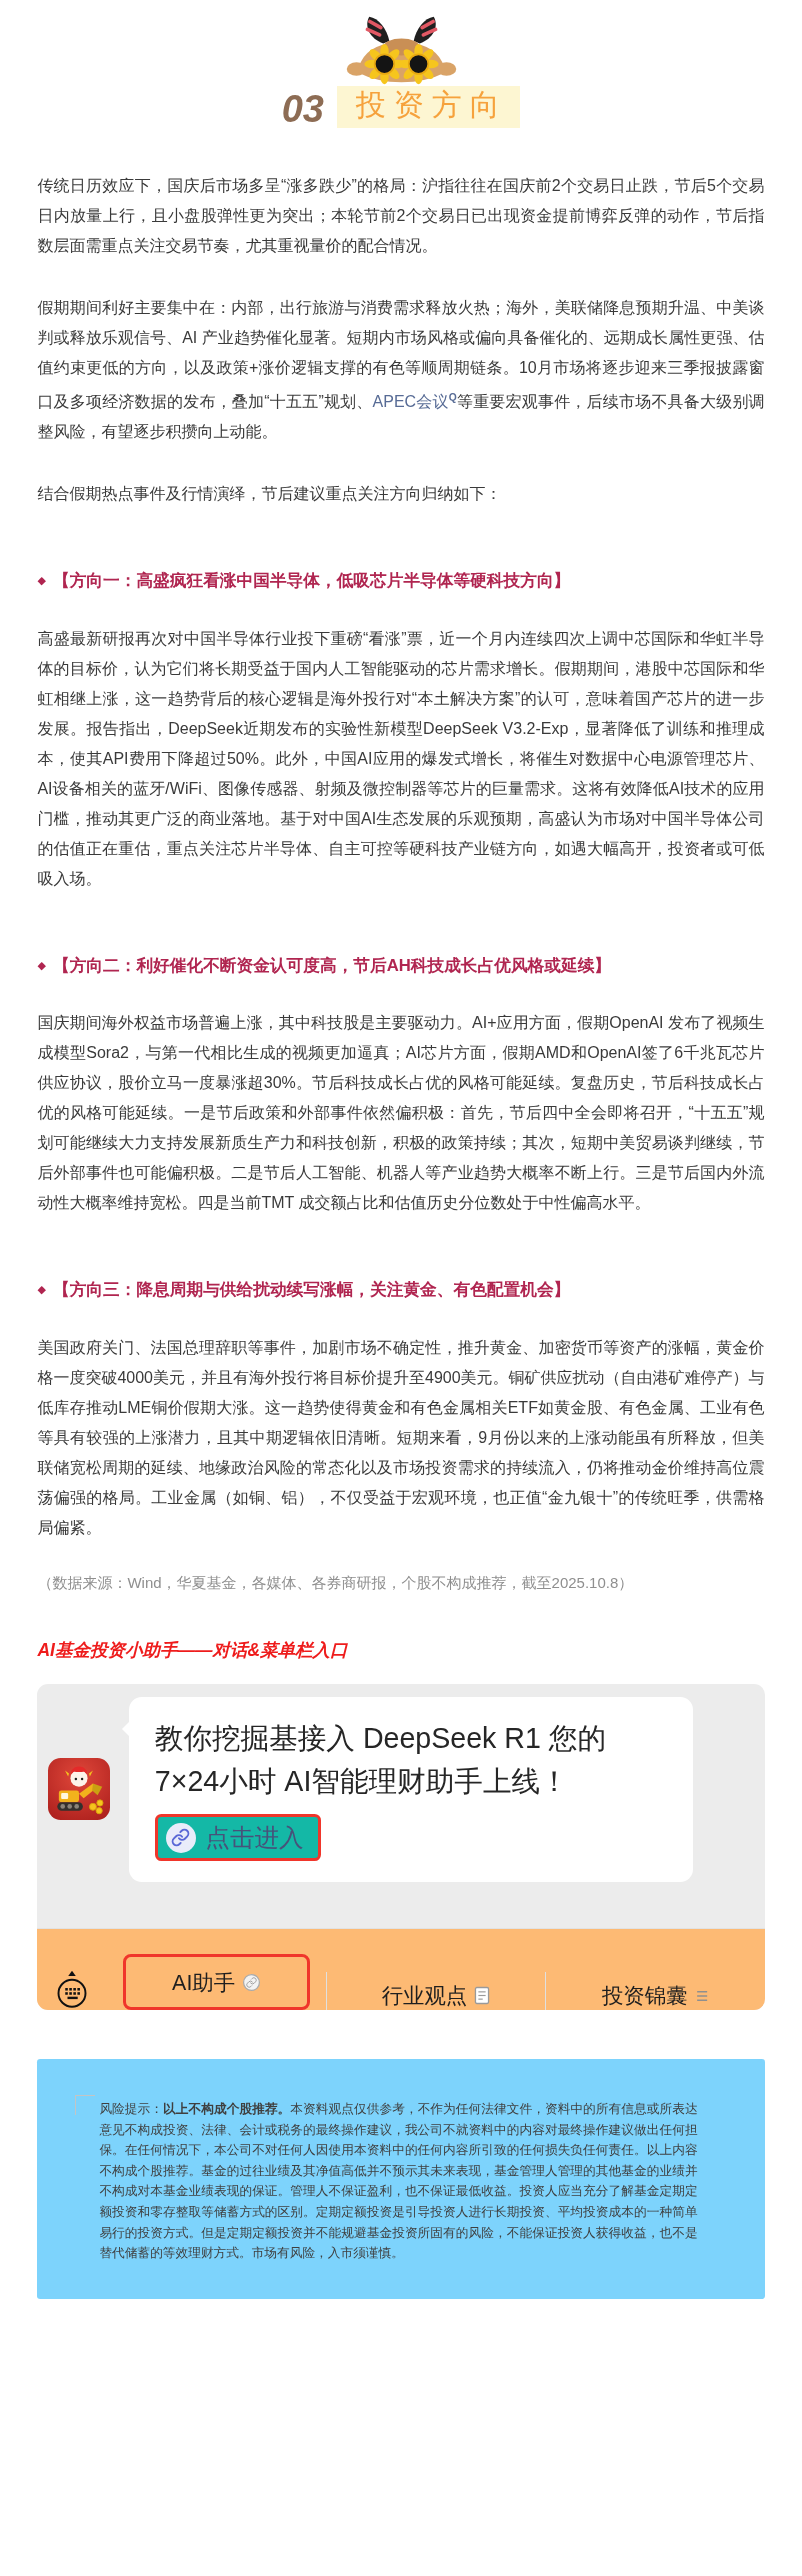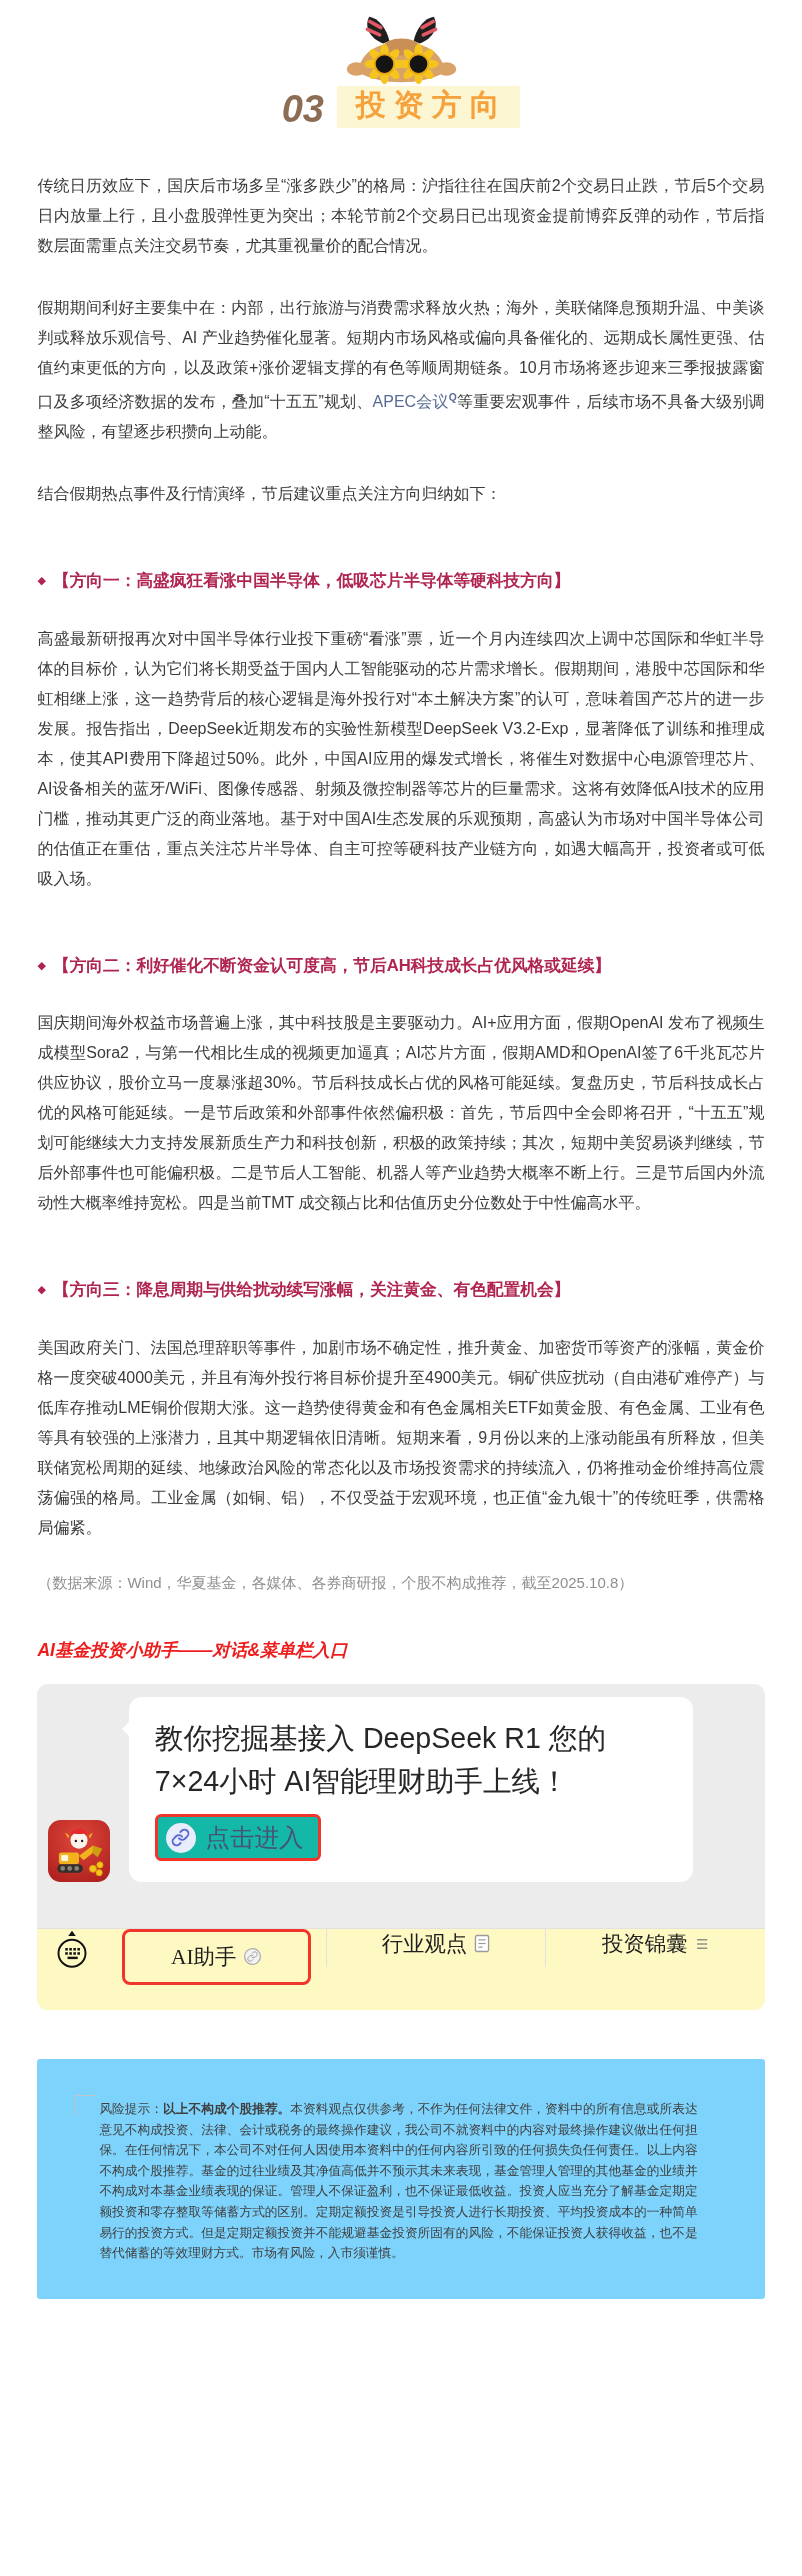--- a/index.html
+++ b/index.html
@@ -4,48 +4,48 @@
 <style>
   html,body{margin:0;padding:0;background:#fff;}
   body{font-family:"Liberation Sans","DejaVu Sans",sans-serif;color:#373737;}
   .page{width:770px;margin:0 auto;background:#fff;padding-bottom:11px;}
 
   
   .hdr{text-align:center;padding-top:12.7px;}
   .mascot{display:block;margin:0 auto;width:135px;height:73px;}
   .title-row{display:flex;justify-content:center;align-items:flex-end;gap:12.7px;margin-top:0;}
   .title-num{font-size:38px;line-height:38px;font-weight:bold;font-style:italic;color:#8d6c54;}
-  .title-text{font-size:30px;line-height:36px;font-weight:bold;color:#f6a23c;background:#fdf6d2;padding:1.6px 12.7px 4.8px 19px;letter-spacing:8px;}
+  .title-text{font-size:30px;line-height:36px;font-weight:normal;color:#f6a23c;background:#fdf6d2;padding:1.6px 12.7px 4.8px 19px;letter-spacing:8px;}
 
   
   .article{padding:0 21.4px;}
   .article p{margin:0;}
   .body-p{font-size:16px;line-height:30px;text-align:justify;color:#3a3a3a;margin-top:32px !important;}
   .first-p{margin-top:43px !important;}
   .dir{margin-top:56px !important;font-size:16.7px;line-height:30px;font-weight:bold;color:#b02550;}
   .dir .diamond{font-size:11px;vertical-align:2.4px;margin-right:7.1px;}
   .dir + .body-p{margin-top:27px !important;}
   .wlink{color:#576b95;text-decoration:none;cursor:pointer;}
   .wlink sup{font-size:10.3px;font-weight:bold;}
   .source{font-size:15px;line-height:24px;color:#8f8f8f;margin-top:28.6px !important;}
 
   
   .assist-heading{color:#ee1c1c;font-size:17.5px;font-weight:bold;margin:43px 21.4px 0;font-style:italic;}
   .card{margin:22px 21.4px 0;background:#ececec;border-radius:11px;overflow:hidden;}
-  .chat{display:flex;align-items:flex-end;padding:12.7px 12.7px 0 11px;}
+  .chat{display:flex;align-items:center;padding:12.7px 12.7px 0 11px;}
   .avatar{width:62px;height:62px;border-radius:12.7px;flex:none;background:radial-gradient(circle at 50% 30%,#e0473a,#a91d1b);overflow:hidden;cursor:pointer;}
   .avatar svg{display:block;width:62px;height:62px;}
   .bubble{position:relative;margin-left:19px;background:#fff;border-radius:12.7px;padding:20.6px 24px 20.6px 25.4px;width:514px;}
   .bubble:before{content:"";position:absolute;left:-7.1px;top:24px;width:0;height:0;border-top:8px solid transparent;border-bottom:8px solid transparent;border-right:8px solid #fff;}
   .bubble-text{font-size:28.6px;line-height:43px;color:#262626;}
   .cta{display:inline-flex;align-items:center;gap:9.5px;margin-top:11px;border:3.2px solid #f0362b;border-radius:6.3px;padding:4px 14.3px 4px 8px;cursor:pointer;background:#14b8a6;}
   .cta-icon{width:30px;height:30px;border-radius:50%;background:#e9ecfa;display:flex;align-items:center;justify-content:center;}
   .cta-label{font-size:24.6px;color:#47527a;}
 
-  .menubar{margin-top:46px;background:#fef9c3;border-top:0.8px solid #e2e2e2;display:flex;align-items:flex-start;height:81px;font-family:Liberation Serif, serif;}
+  .menubar{margin-top:46px;background:#fdba74;border-top:0.8px solid #e2e2e2;display:flex;align-items:flex-end;height:81px;}
   .kb-wrap{width:70px;display:flex;justify-content:center;flex:none;cursor:pointer;}
   .menu-item{flex:1;display:flex;justify-content:center;align-items:center;cursor:pointer;}
   .menu-inner{display:flex;align-items:center;gap:7.1px;font-size:21.4px;color:#1f1f1f;}
   .menu-box{border:3.2px solid #f0362b;border-radius:8px;padding:10.3px 46px;}
   .vdiv{width:0.8px;height:38px;background:#e0e0e0;flex:none;}
 
   
   .disclaimer{margin:49px 21.4px 0;background:#7dd3fc;border-radius:3.2px;position:relative;padding:40px 67px 35px 62px;}
   .disc-corner{position:absolute;left:38px;top:36px;width:19px;height:19px;border-left:1.6px solid #c4c4c4;border-top:1.6px solid #c4c4c4;}
   .disclaimer p{margin:0;font-size:12.7px;line-height:20.6px;color:#3f3f3f;text-align:justify;}

